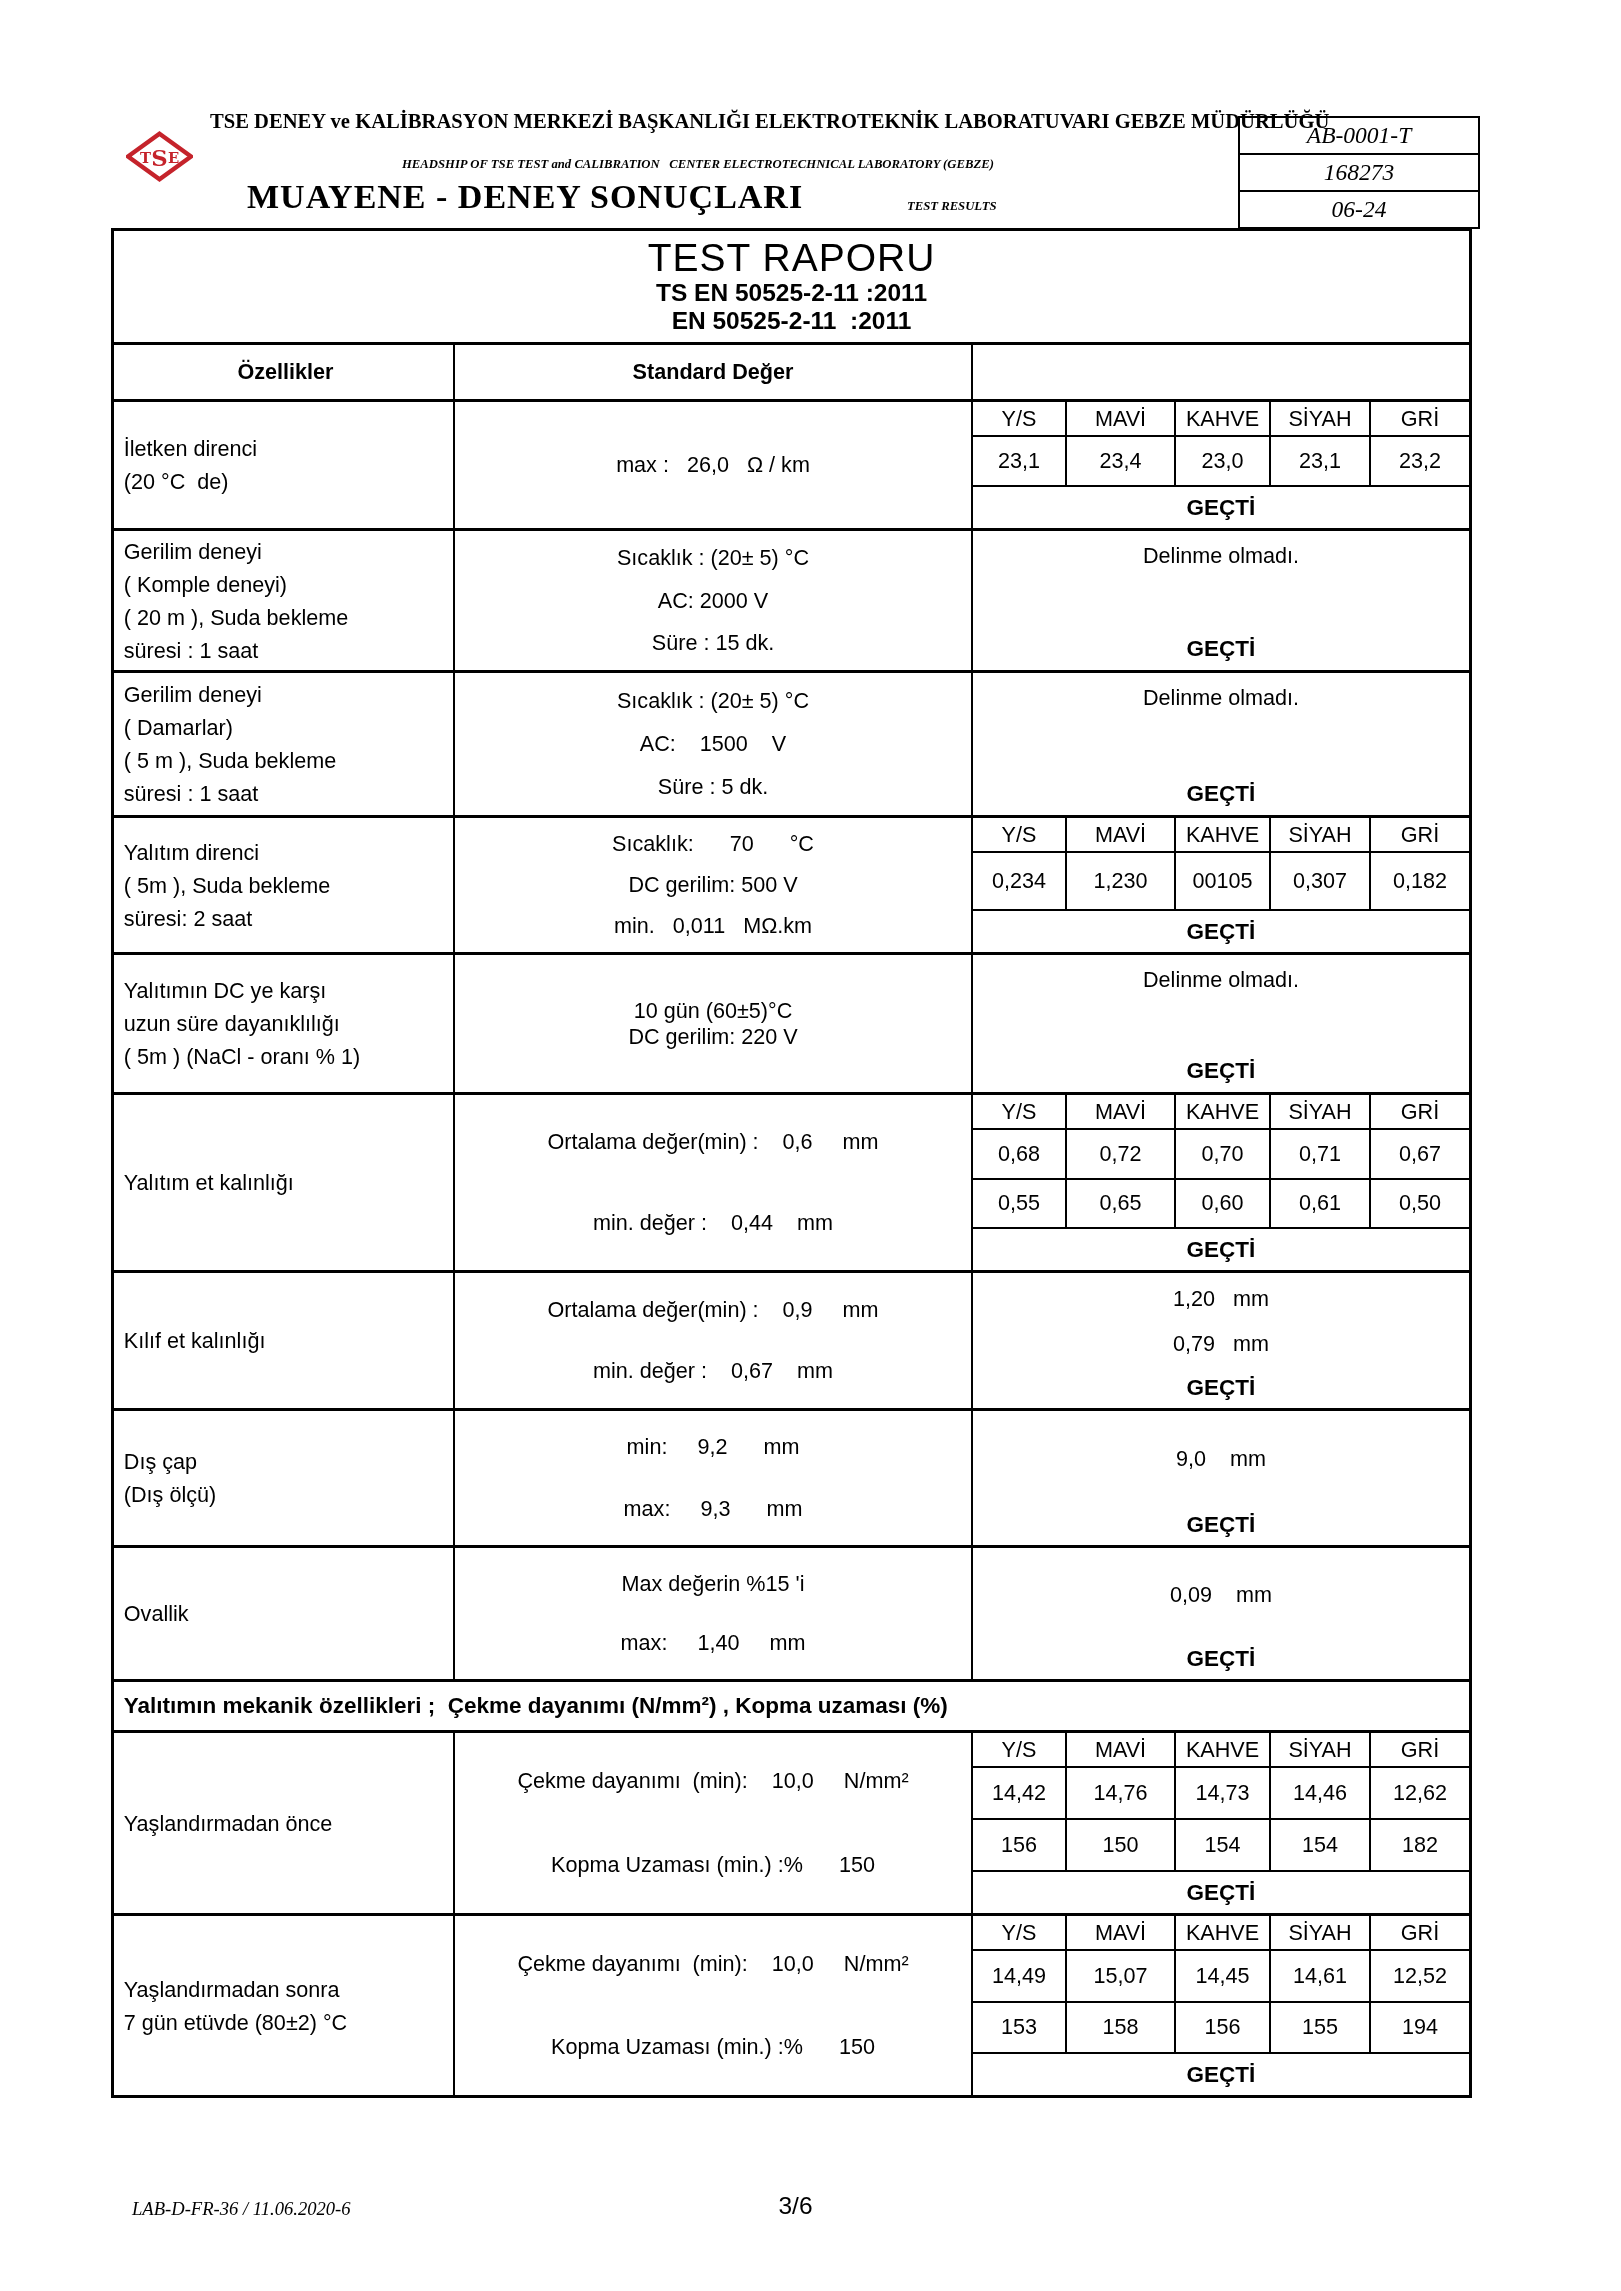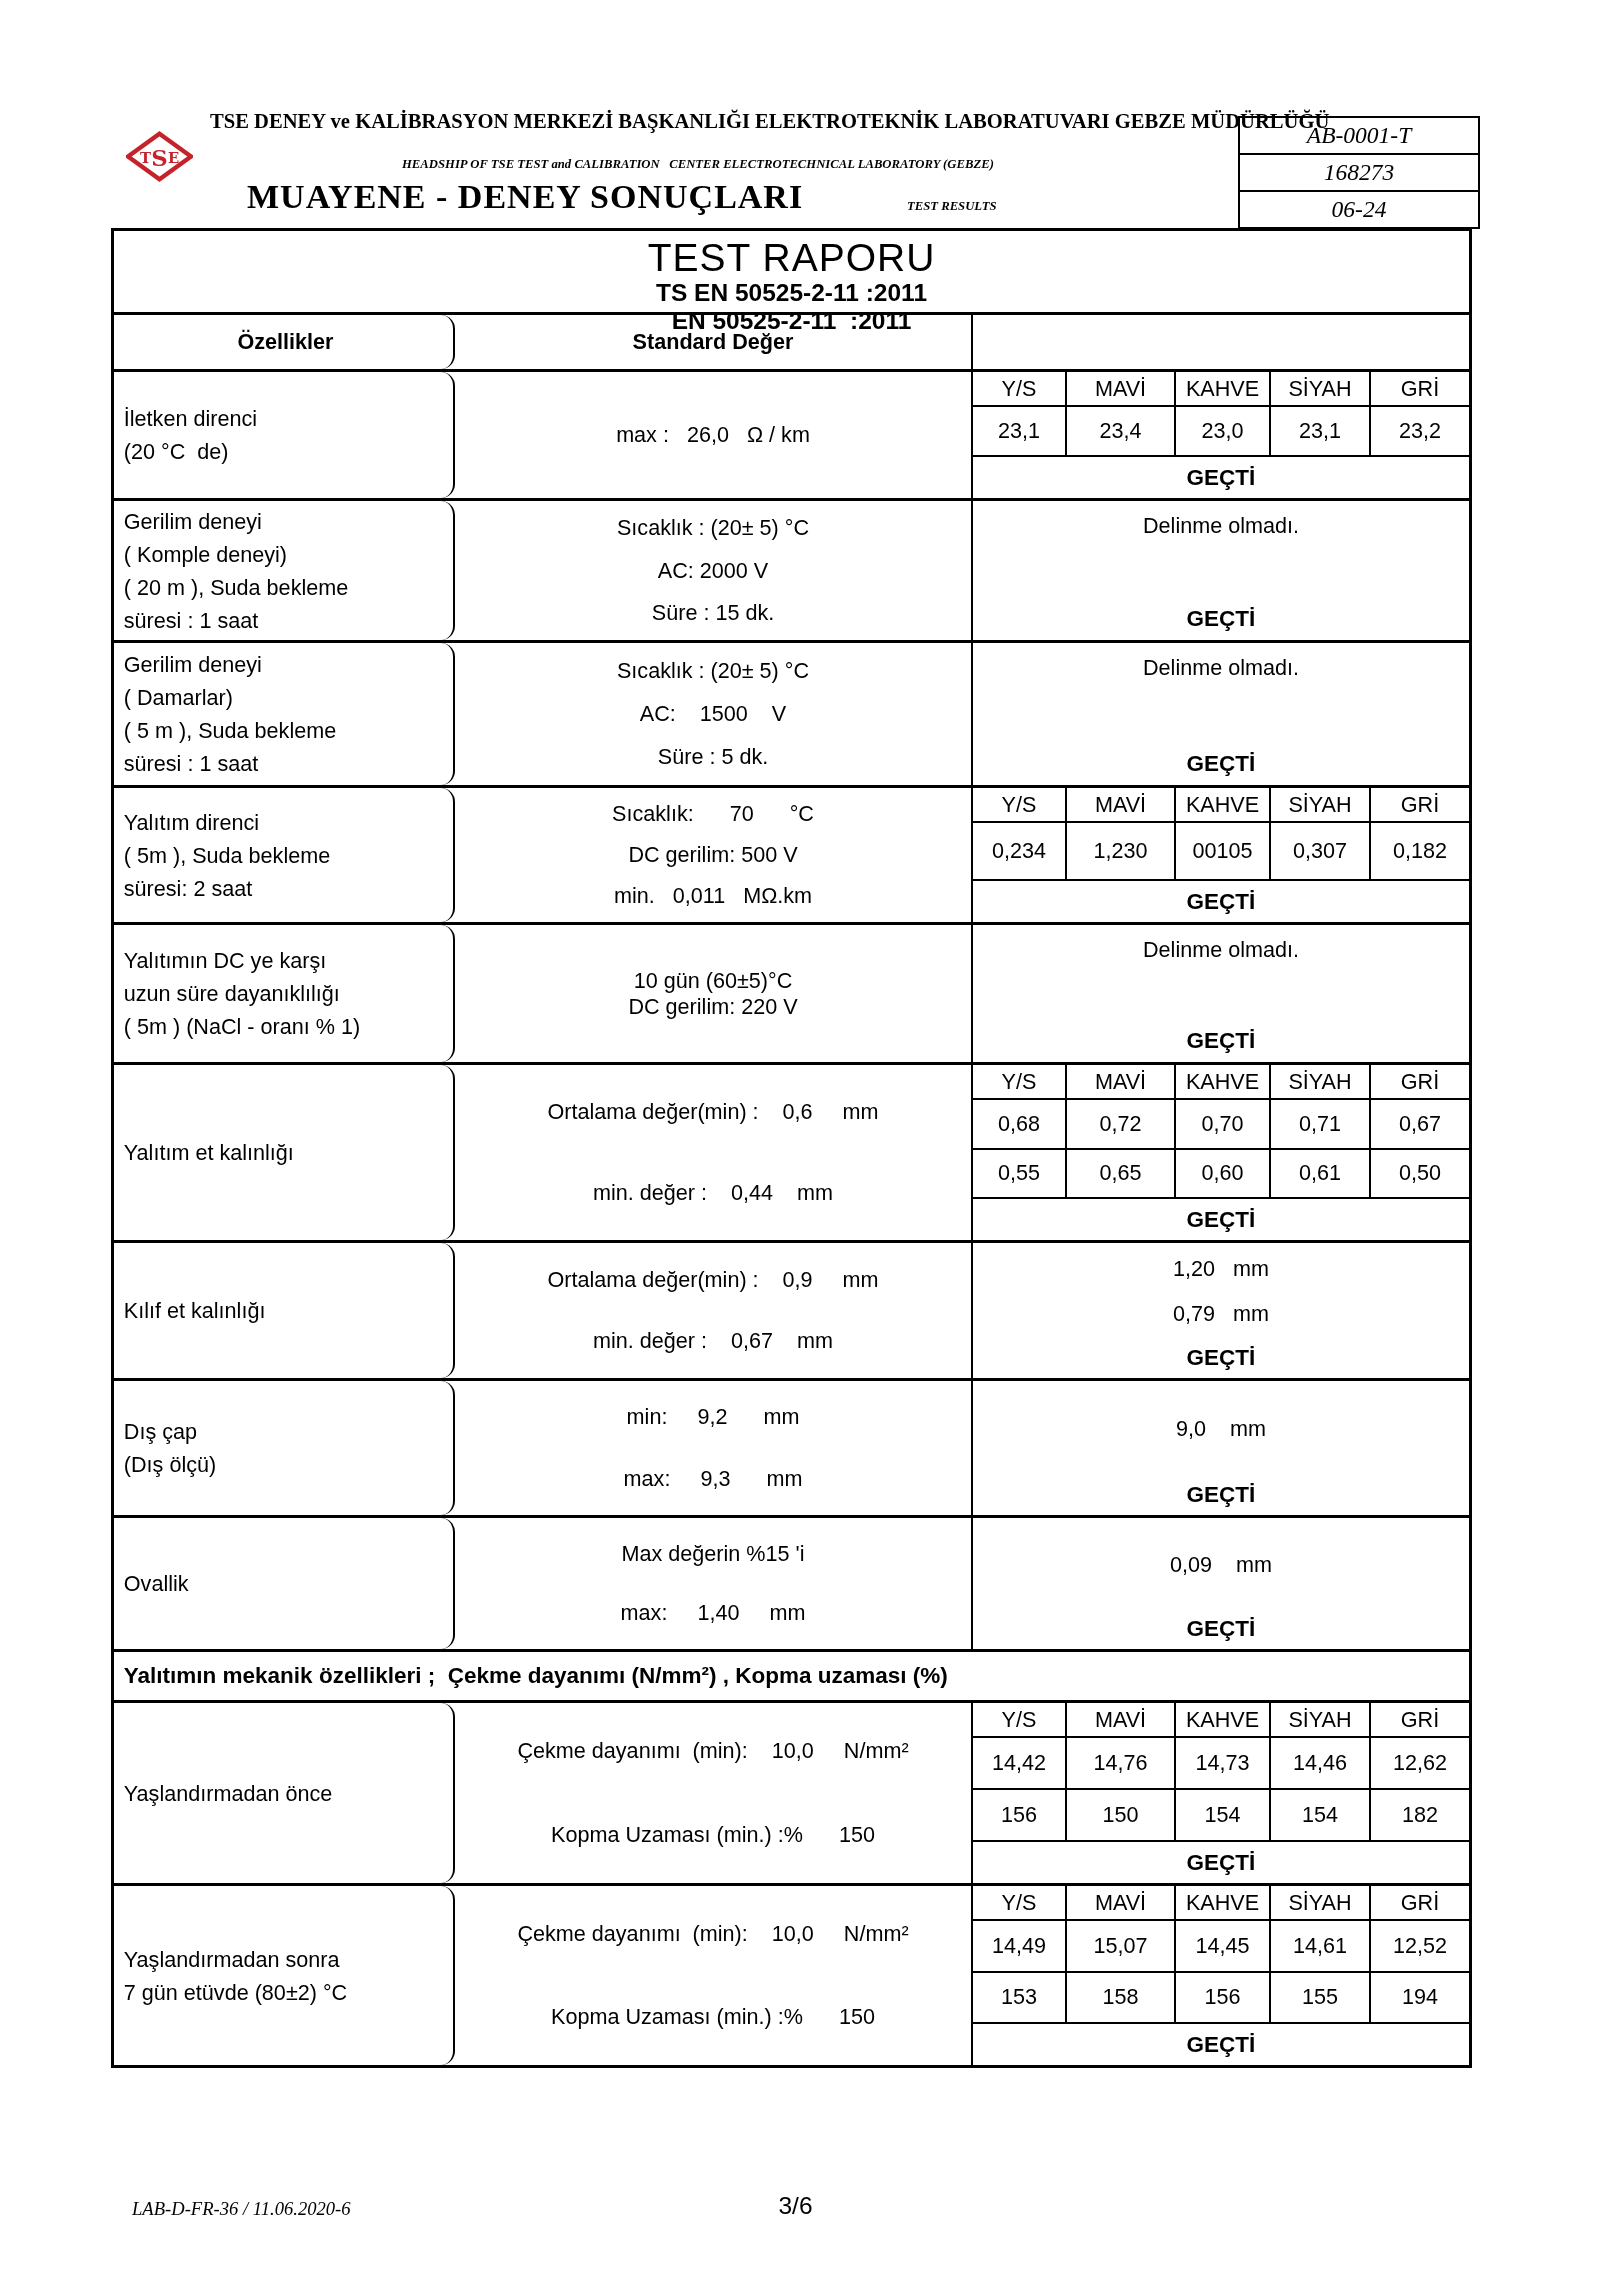--- a/index.html
+++ b/index.html
@@ -21,27 +21,27 @@
         border:2.9px solid #000;display:flex;flex-direction:column;}
   .infocell{flex:1;display:flex;align-items:center;justify-content:center;
         font-family:"Liberation Serif",serif;font-style:italic;font-size:23.5px;
         border-bottom:2.9px solid #000;}
   .infocell:last-child{border-bottom:none;}
 
   
   .table{position:absolute;left:111px;top:228px;width:1361px;border:3.9px solid #000;background:#fff;}
   .trow{border-top:3.9px solid #000;display:flex;width:100%;}
   .first{border-top:none;}
-  .titleblock{height:81px;flex-direction:column;align-items:center;justify-content:flex-start;padding-top:4.9px;}
+  .titleblock{height:111px;flex-direction:column;align-items:center;justify-content:flex-start;padding-top:4.9px;}
   .rtitle{font-size:39px;letter-spacing:1px;line-height:43px;}
   .rstd{font-size:24.5px;font-weight:bold;line-height:28px;white-space:pre;}
   .hcols{height:57px;}
   .hc{display:flex;align-items:center;justify-content:center;font-weight:bold;font-size:24.5px;}
   .c1{width:341px;border-right:2.9px solid #000;display:flex;flex-direction:column;
-      justify-content:center;padding:3.9px 5.9px 3.9px 9.8px;font-size:21.6px;border-radius:14px;}
+      justify-content:center;padding:3.9px 5.9px 3.9px 9.8px;font-size:21.6px;}
   .c2{width:518px;border-right:2.9px solid #000;display:flex;flex-direction:column;
       justify-content:space-around;align-items:center;padding:5.9px 0;font-size:21.6px;}
   .c3{flex:1;display:flex;flex-direction:column;}
   .lbl-line{white-space:pre;line-height:33px;}
   .std-line{white-space:pre;}
 
   
   .meas{display:flex;flex-direction:column;height:100%;width:100%;}
   .srow{display:flex;border-bottom:2.9px solid #000;}
   .shead{flex:0 0 35px;}

